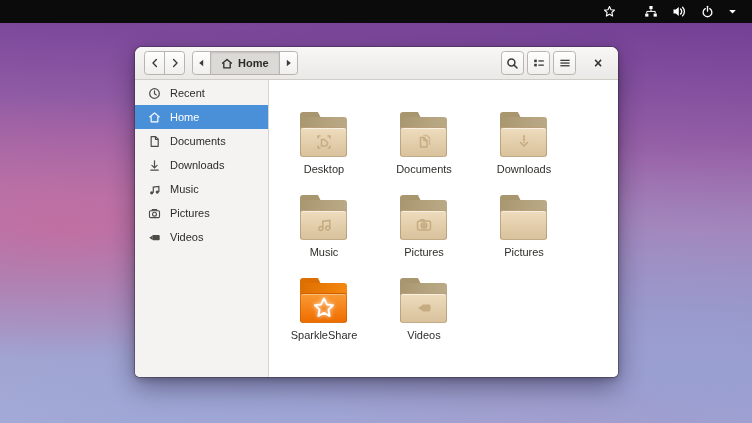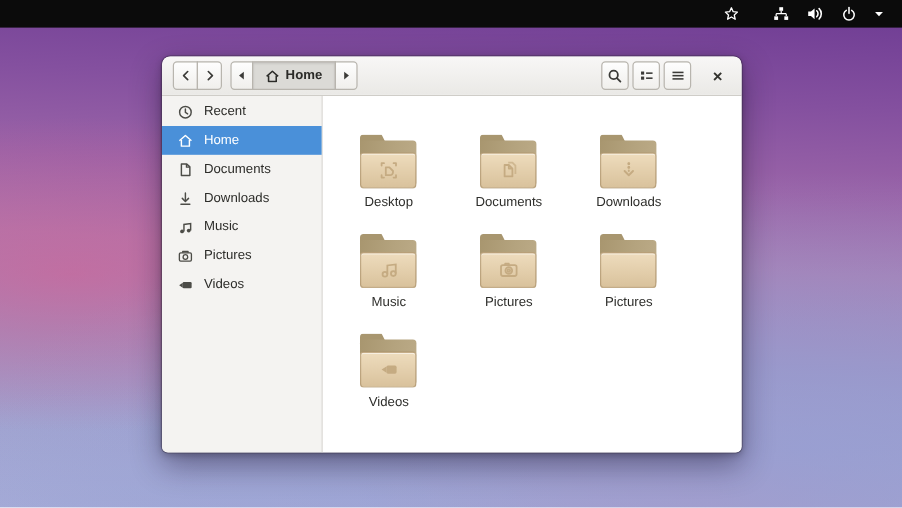--- a/index.html
+++ b/index.html
@@ -373,20 +373,32 @@
 
       <div class="cell">
         <div class="folder">
           <div class="tab"></div>
             <div class="back"></div>
           <div class="front"></div>
         </div>
         <div class="flabel">Pictures</div>
       </div>
 
+      <div class="cell">
+        <div class="folder orange">
+          <div class="tab"></div>
+            <div class="back"></div>
+          <div class="front">
+            <svg width="28" height="28" viewBox="0 0 28 28" fill="none" stroke="currentColor" stroke-width="2" stroke-linejoin="round">
+              <polygon points="14,4.5 16.9,10.4 23,11.3 18.5,15.6 19.6,22 14,18.9 8.4,22 9.5,15.6 5,11.3 11.1,10.4"></polygon>
+            </svg>
+          </div>
+        </div>
+        <div class="flabel">SparkleShare</div>
+      </div>
 
 
       <div class="cell">
         <div class="folder">
           <div class="tab"></div>
             <div class="back"></div>
           <div class="front">
             <svg width="24" height="24" viewBox="0 0 24 24" fill="currentColor">
               <polygon points="6,12 10,9.4 10,14.6"></polygon>
               <rect x="10" y="8.6" width="8.5" height="6.8" rx="1.4"></rect>

